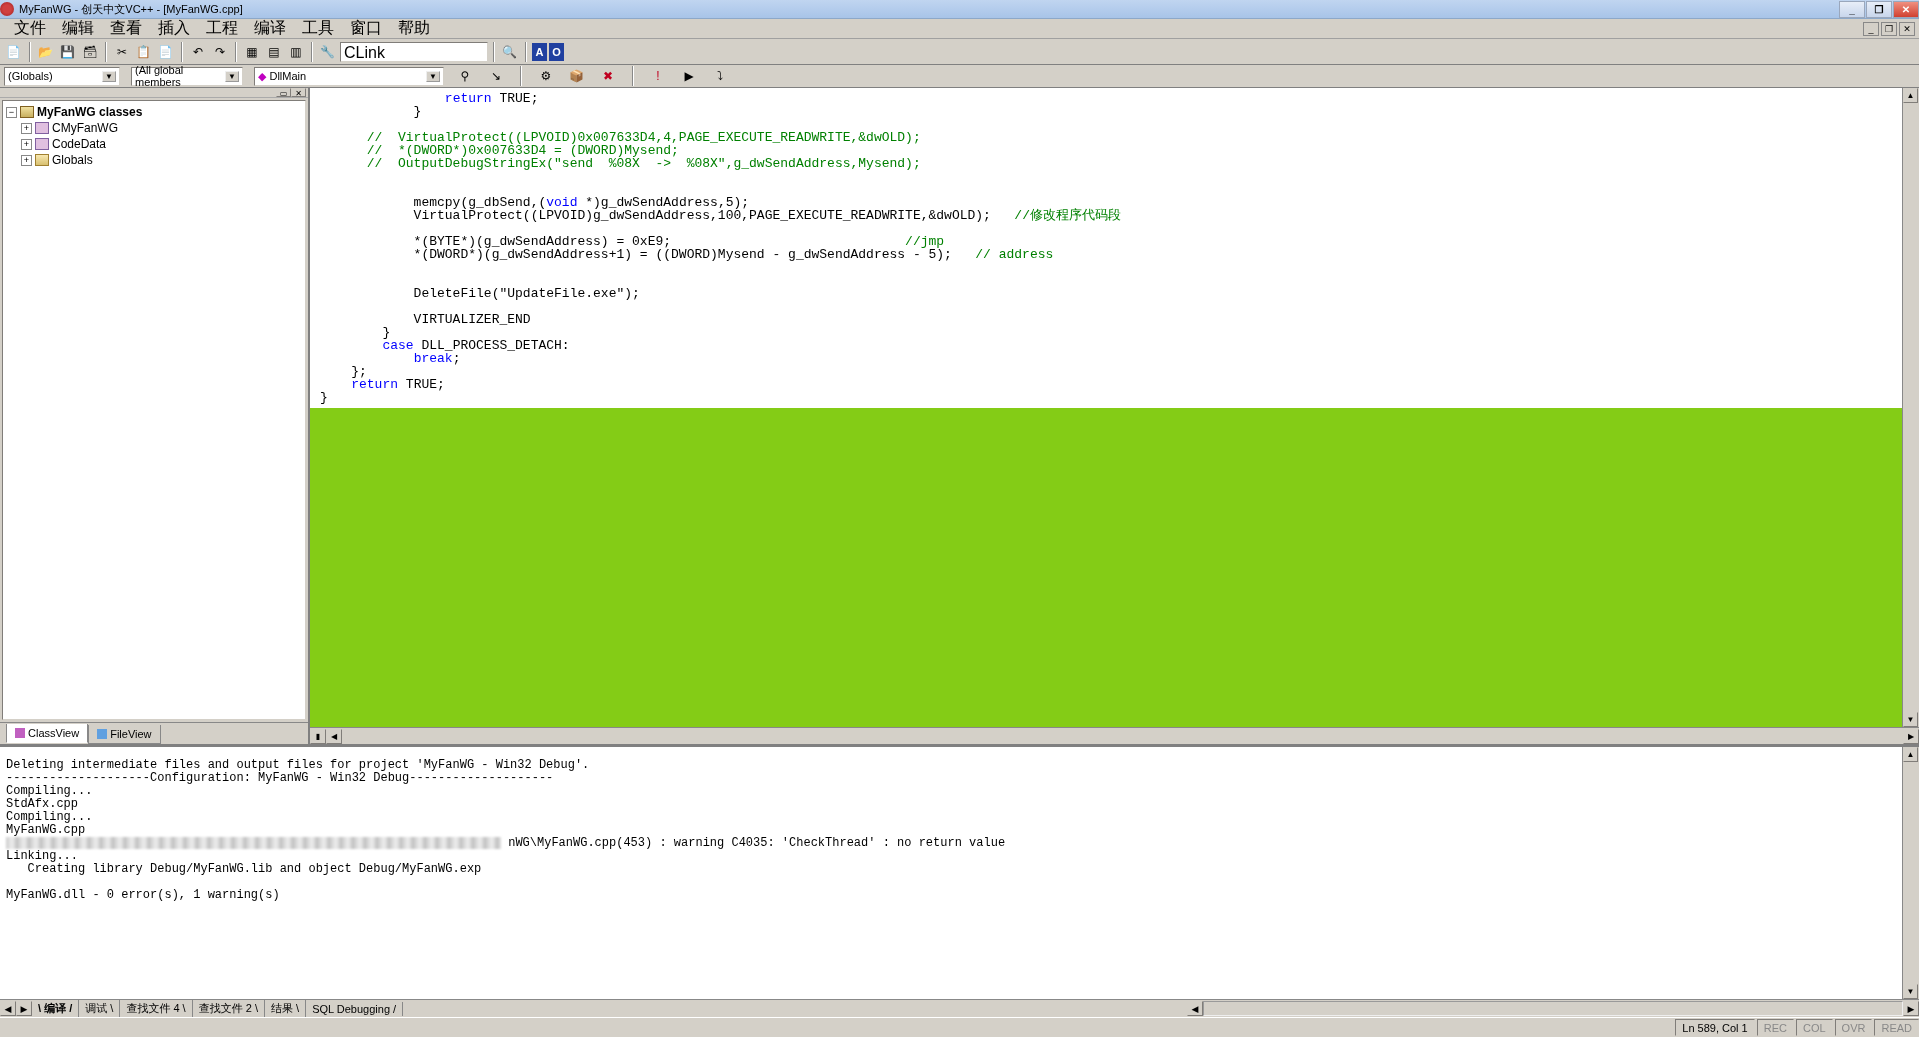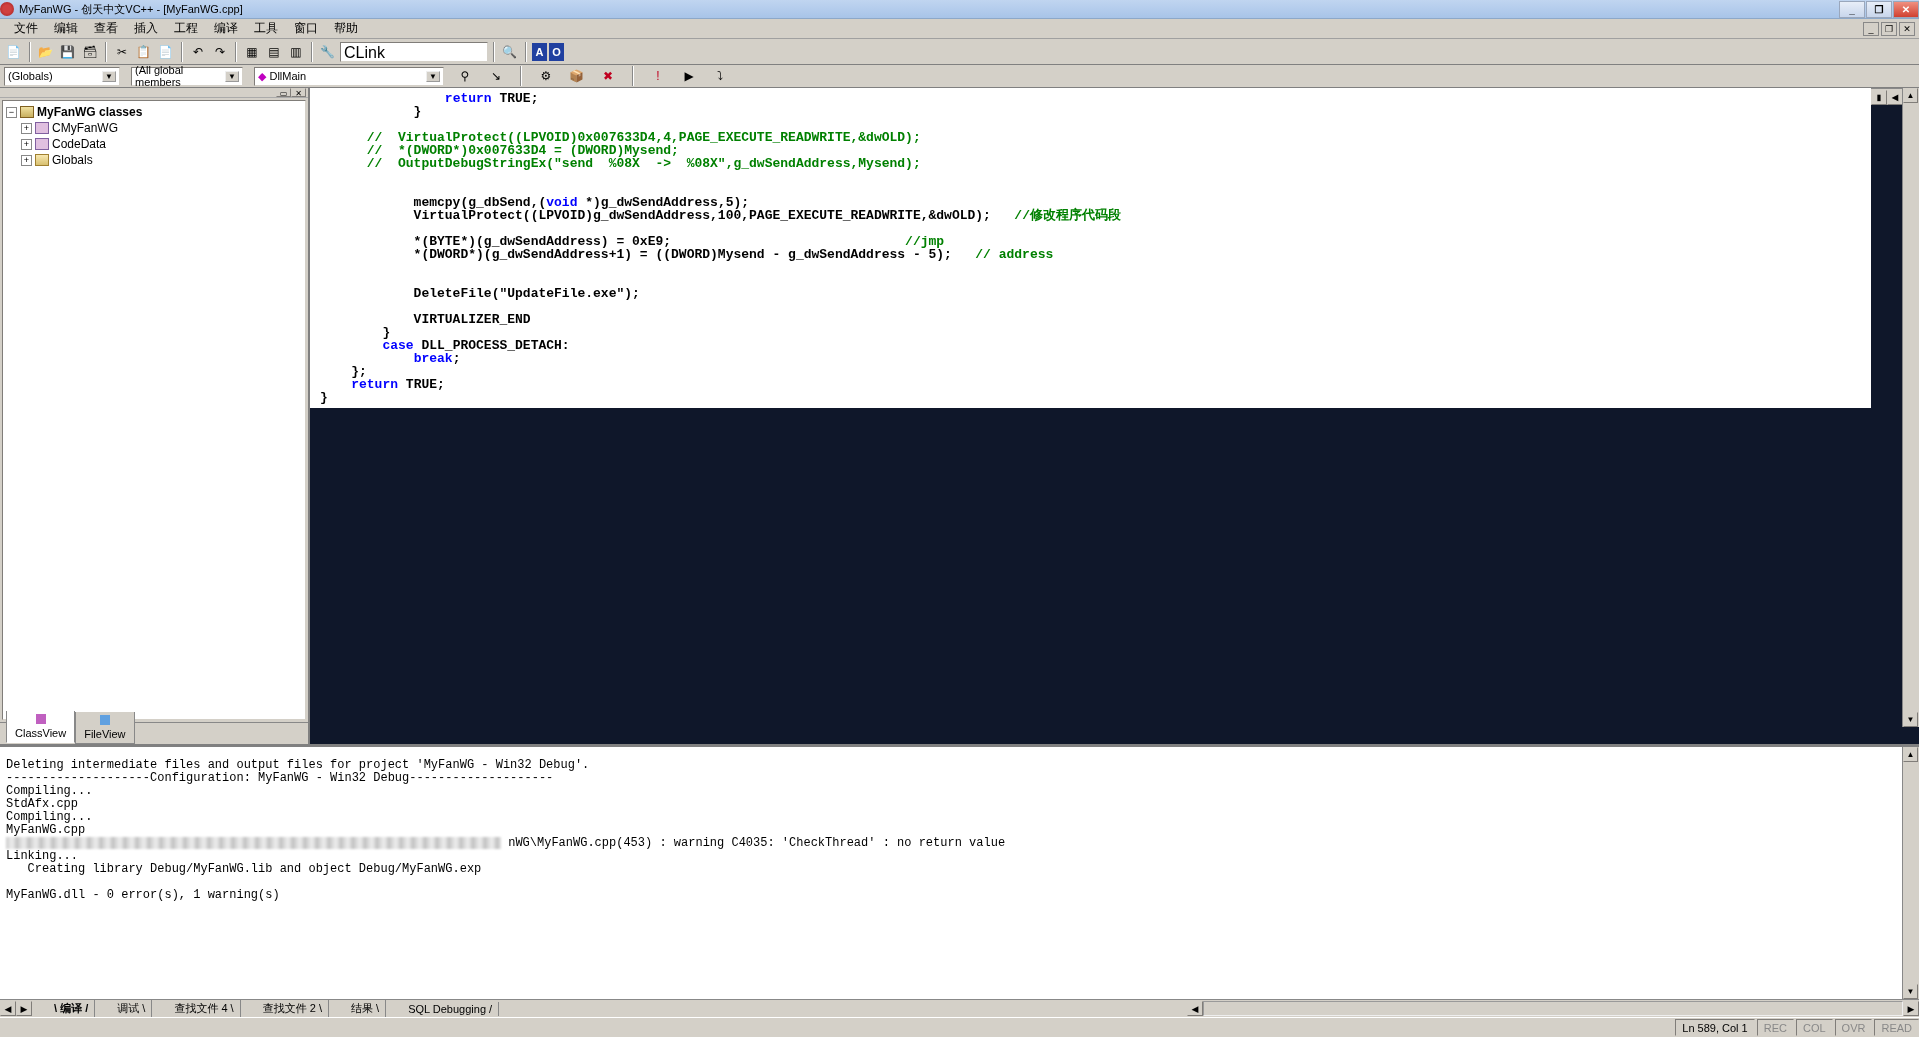--- a/index.html
+++ b/index.html
@@ -39,21 +39,21 @@
 }
 .win-btn.close { background: linear-gradient(#f09080, #d04030); color: #fff; }
 .menubar {
   height: 20px;
   background: #d4d0c8;
   display: flex;
   align-items: center;
   padding-left: 6px;
   border-bottom: 1px solid #a0a0a0;
 }
-.menu-item { padding: 2px 8px; font-size: 12px; cursor: default; }
+.menu-item { padding: 2px 8px; font-size: 16px; cursor: default; }
 .mdi-controls { margin-left: auto; display: flex; padding-right: 4px; }
 .mdi-btn { width: 16px; height: 14px; border: 1px solid #888; background: #d4d0c8; margin-left: 2px; font-size: 9px; display:flex; align-items:center; justify-content:center; }
 .toolbar {
   height: 26px;
   background: #d4d0c8;
   display: flex;
   align-items: center;
   padding: 2px 4px;
   border-bottom: 1px solid #808080;
   gap: 2px;
@@ -105,24 +105,24 @@
   overflow: auto;
 }
 .tree-node { display:flex; align-items:center; padding: 1px 0; font-size:12px; }
 .tree-indent { display:inline-block; }
 .tree-exp { width:11px; height:11px; border:1px solid #888; font-size:9px; line-height:9px; text-align:center; margin-right:3px; }
 .tree-icon { width:14px; height:12px; margin-right:3px; }
 .tree-icon.classes { background: linear-gradient(#f0e0a0, #c8b060); border:1px solid #806020; }
 .tree-icon.class { background:#e0c0e0; border:1px solid #8060a0; }
 .tree-icon.folder { background:linear-gradient(#f8e8b0,#d8c070); border:1px solid #a08030; }
 .left-tabs { height:22px; background:#d4d0c8; display:flex; align-items:flex-end; padding-left:6px; border-top:1px solid #888; }
-.left-tab { padding:3px 8px; font-size:11px; border:1px solid #888; border-top:none; background:#d4d0c8; display:flex; align-items:center; gap:3px;flex-direction:column; }
+.left-tab { padding:3px 8px; font-size:11px; border:1px solid #888; border-top:none; background:#d4d0c8; display:flex; align-items:center; gap:3px; }
 .left-tab.active { background:#fff; border-bottom:1px solid #fff; position:relative; top:-1px; }
 .tab-icon { width:10px; height:10px; }
-.editor-area { flex: 1; display:flex; flex-direction:row; background:#0f172a; position:relative;font-weight:bold; }
+.editor-area { flex: 1; display:flex; flex-direction:column; background:#84cc16; position:relative; }
 .editor-scroll { flex:1; overflow:auto; position:relative; }
 .code-area {
   font-family: "Fixedsys", "Courier New", monospace;
   font-size: 13px;
   line-height: 13px;
   white-space: pre;
   padding: 4px 10px;
   background:#fff;
 }
 .kw { color: #0000ff; }
@@ -153,21 +153,21 @@
 .output-blur {
   display:inline-block;
   width: 495px;
   height:12px;
   background: repeating-linear-gradient(90deg, #ccc 0px, #eee 6px, #bbb 12px);
   filter: blur(1px);
   vertical-align:middle;
 }
 .output-tabs { height:18px; background:#d4d0c8; border-top:1px solid #888; display:flex; align-items:center; }
 .out-tab-btn { width:16px;height:15px;border:1px outset #d4d0c8;font-size:9px;display:flex;align-items:center;justify-content:center; }
-.out-tab { padding:1px 6px; font-size:11px; border-right:1px solid #888; font-weight:bold;margin-left:16px; }
+.out-tab { padding:1px 6px; font-size:11px; border-right:1px solid #888; font-weight:bold; }
 .out-tab.inactive { font-weight:normal; }
 .output-vscroll { position:absolute; right:0; top:0; bottom:18px; width:17px; background:#d4d0c8; border-left:1px solid #888; }
 .statusbar {
   height: 20px;
   background:#d4d0c8;
   border-top:1px solid #fff;
   display:flex;
   align-items:center;
   font-size:11px;
 }

